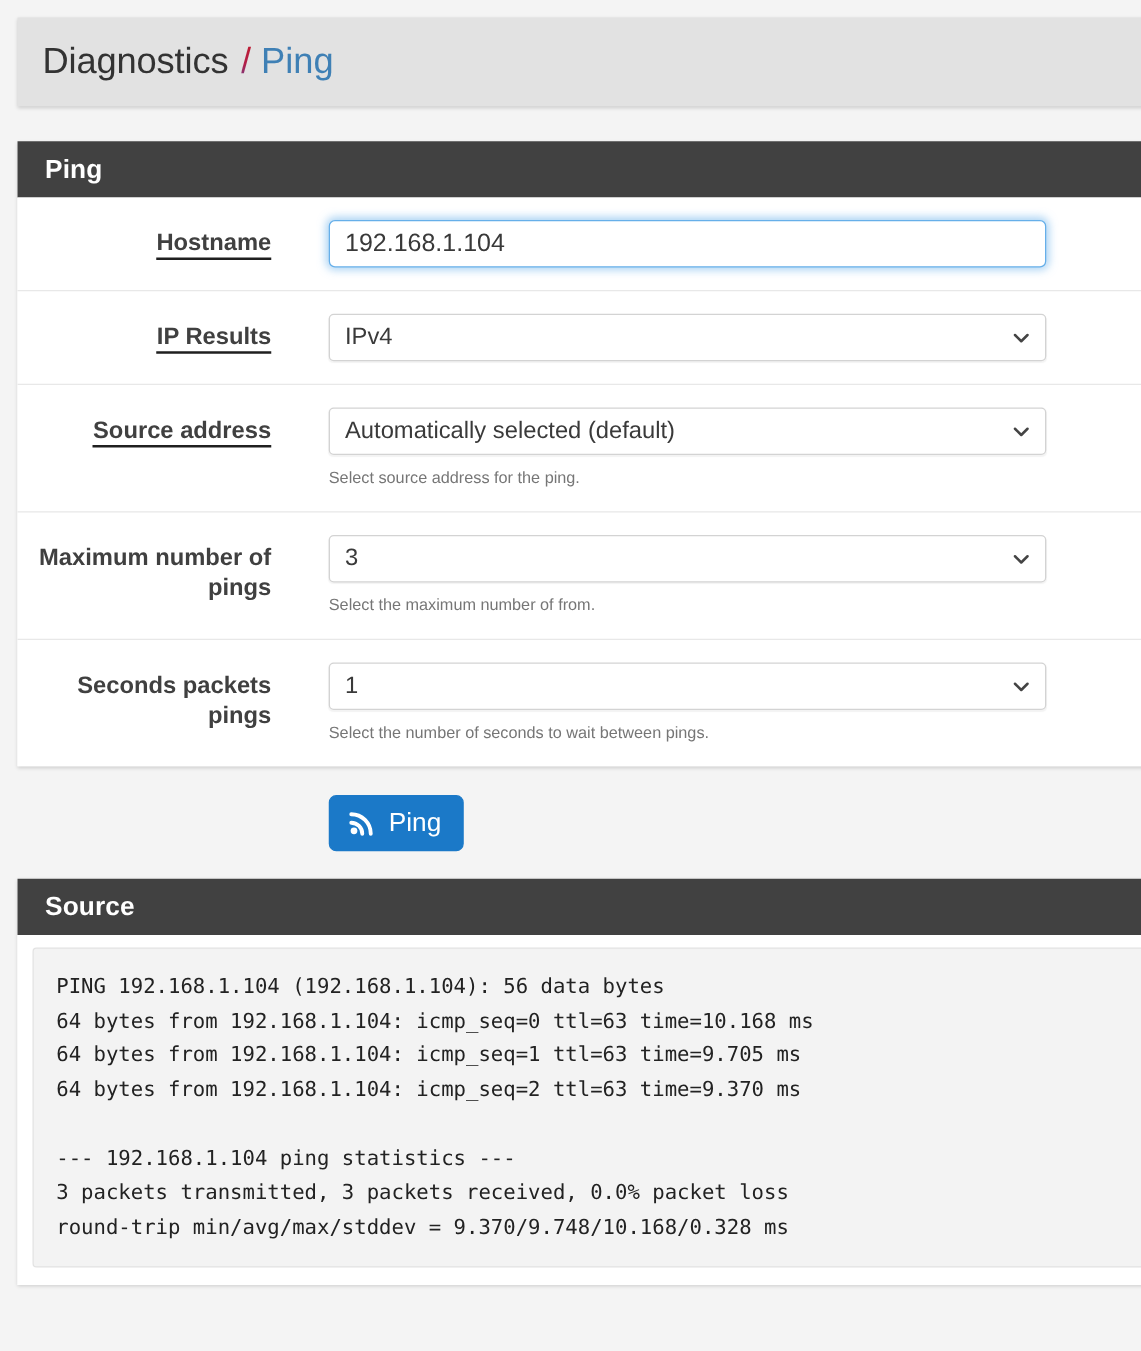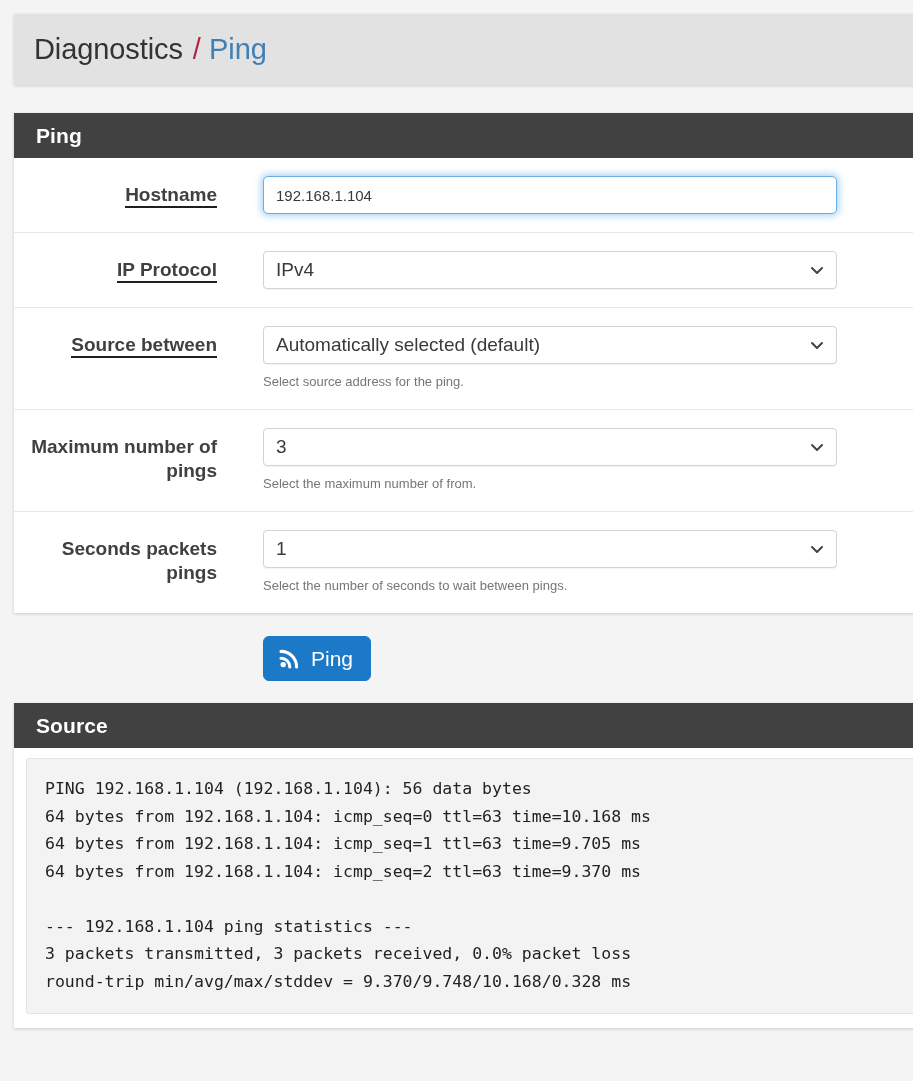--- a/index.html
+++ b/index.html
@@ -119,21 +119,21 @@
   }
 
   .text-input {
     width: 100%;
     height: 38px;
     border: 1px solid #66afe9;
     border-radius: 5px;
     padding: 0 12px;
     box-sizing: border-box;
     font-family: "Liberation Sans", sans-serif;
-    font-size: 15px;
+    font-size: 20px;
     color: #393939;
     outline: none;
     background: #fff;
     box-shadow: 0 0 7px 2px rgba(102,175,233,0.55);
     caret-color: #333;
   }
 
   .select-wrap {
     position: relative;
     width: 100%;
@@ -240,37 +240,37 @@
         <div class="form-label">
           <span class="lbl-u">Hostname</span>
         </div>
         <div class="form-control-col">
           <input class="text-input" type="text" value="192.168.1.104" style="">
         </div>
       </div>
 
       <div class="form-row">
         <div class="form-label">
-          <span class="lbl-u">IP Protocol</span>
+          <span class="lbl-u">IP Results</span>
         </div>
         <div class="form-control-col">
           <div class="select-wrap">
             <div class="select-ctl">IPv4</div>
             <span class="select-arrow">
               <svg viewBox="0 0 14 14" width="14" height="14" aria-hidden="true">
                 <path d="M2 5 L7 10 L12 5" fill="none" stroke="#444" stroke-width="2" stroke-linecap="round" stroke-linejoin="round"></path>
               </svg>
             </span>
           </div>
         </div>
       </div>
 
       <div class="form-row">
         <div class="form-label">
-          <span class="lbl-u">Source between</span>
+          <span class="lbl-u">Source address</span>
         </div>
         <div class="form-control-col">
           <div class="select-wrap">
             <div class="select-ctl">Automatically selected (default)</div>
             <span class="select-arrow">
               <svg viewBox="0 0 14 14" width="14" height="14" aria-hidden="true">
                 <path d="M2 5 L7 10 L12 5" fill="none" stroke="#444" stroke-width="2" stroke-linecap="round" stroke-linejoin="round"></path>
               </svg>
             </span>
           </div>

